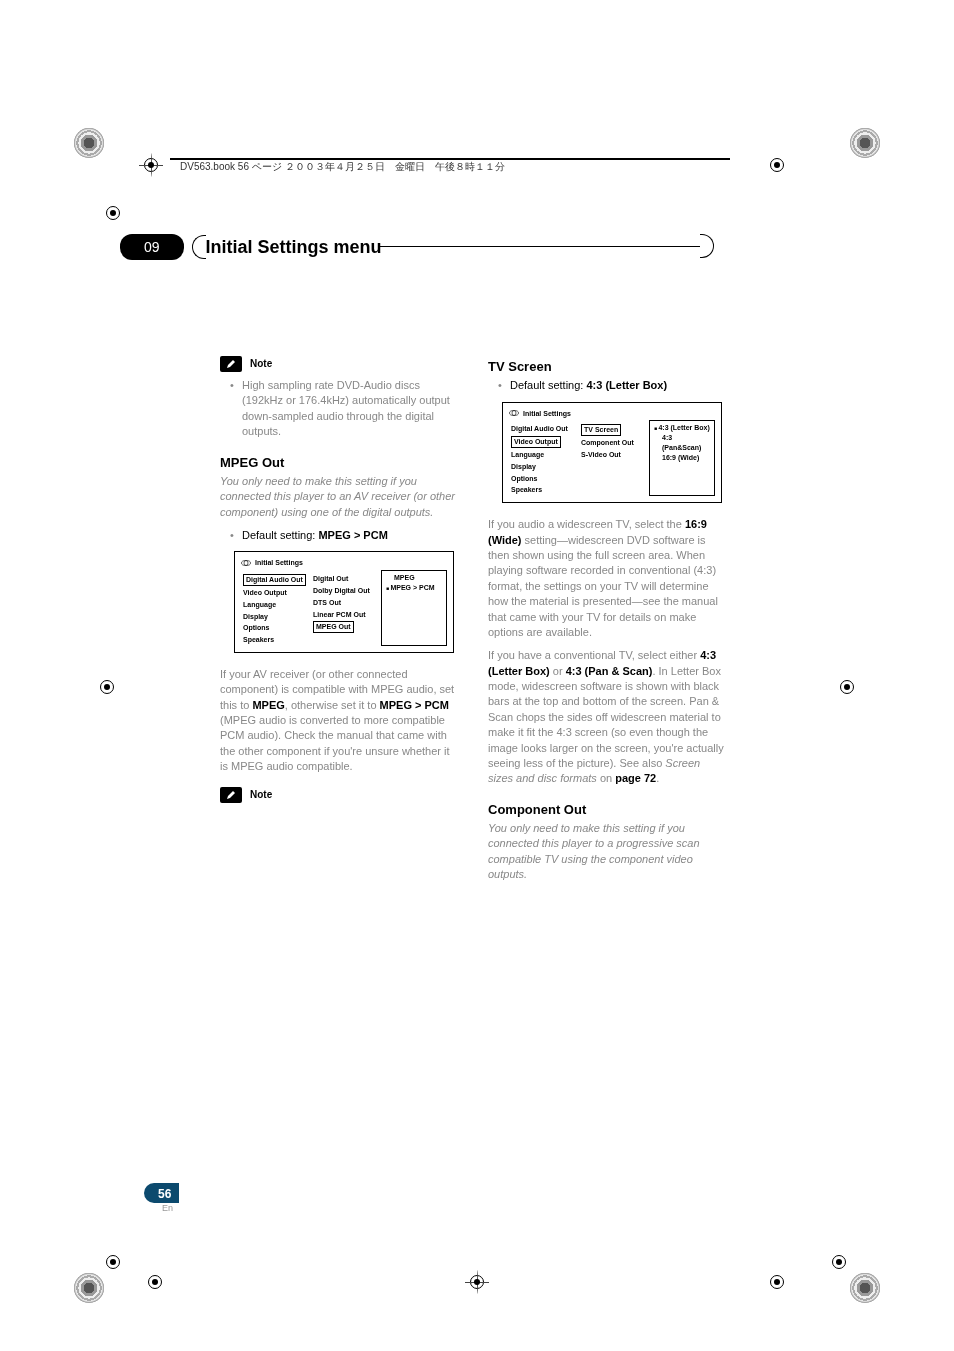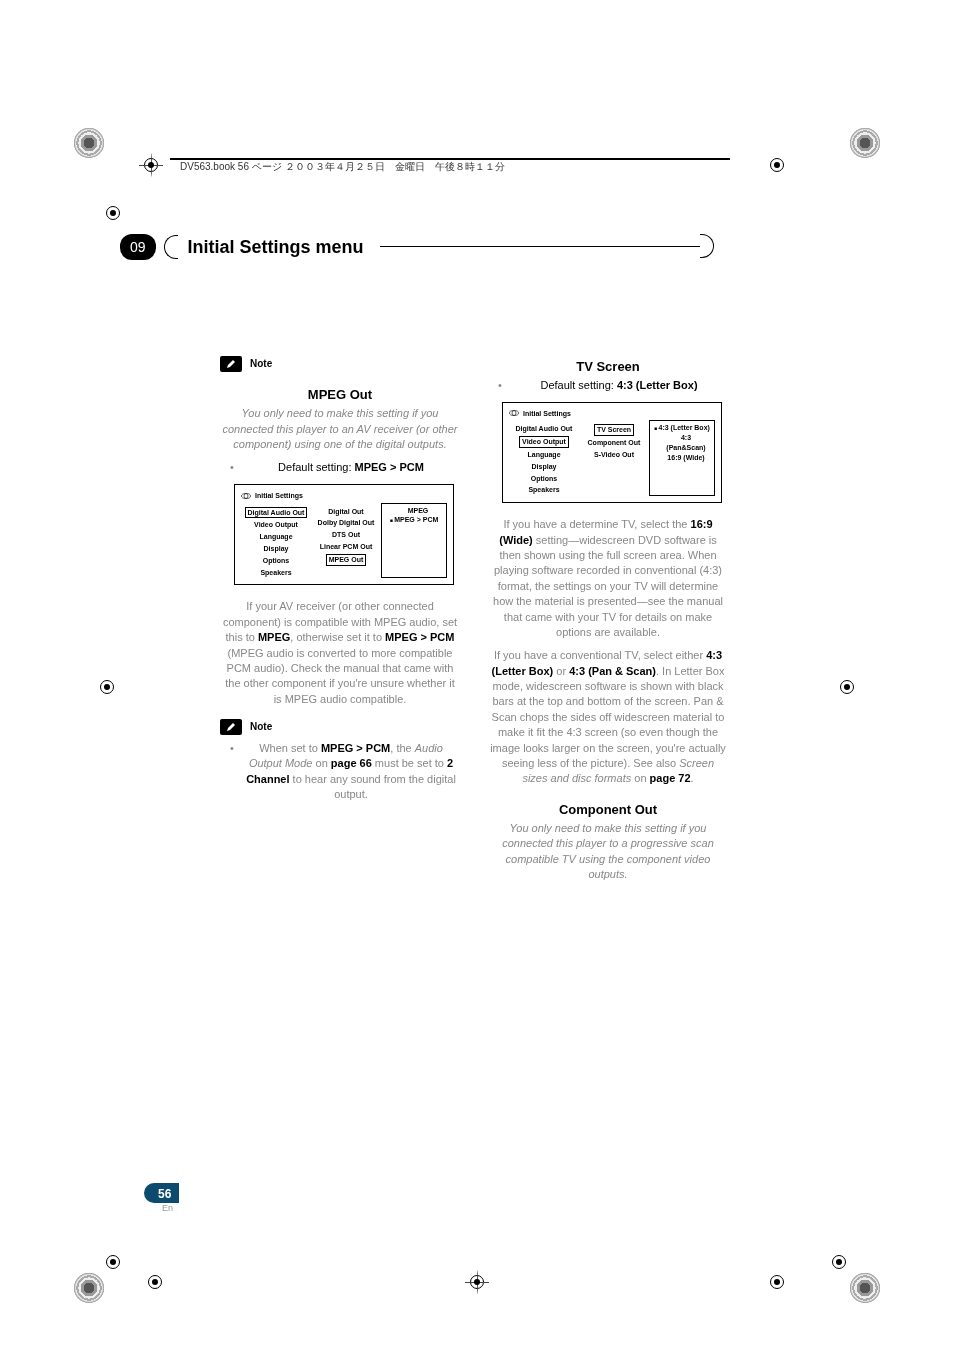--- a/index.html
+++ b/index.html
@@ -50,41 +50,41 @@
     top: 234px;
     left: 120px;
     display: flex;
     align-items: center;
   }
   .badge-pill {
     background: #000;
     color: #fff;
     font-size: 14px;
     font-weight: 400;
-    padding: 5px 10px;
+    padding: 5px 24px;
     border-radius: 12px;
   }
   .badge-bracket {
     width: 14px; height: 24px;
     border: 1px solid #000;
     border-left: none;
     border-radius: 0 14px 14px 0;
     margin-left: 4px;
   }
   .badge-bracket.left {
     border: 1px solid #000;
     border-right: none;
     border-radius: 14px 0 0 14px;
     margin-left: 8px;
     margin-right: 0;
   }
   .chapter-title {
     font-size: 18px;
     font-weight: bold;
-    margin-left: 10px;
+    margin-left: 0;
     margin-top: 1px;
   }
   .chapter-line {
     position: absolute;
     top: 246px;
     left: 380px;
     right: 254px;
     height: 1px;
     background: #000;
   }
@@ -98,21 +98,20 @@
     border-radius: 0 14px 14px 0;
   }
 
   .content {
     position: absolute;
     top: 344px;
     left: 220px;
     width: 520px;
     display: flex;
     gap: 28px;
-    text-align: center;
   }
   .col { width: 240px; font-size: 11px; line-height: 1.4; color: #888; }
   .col .black { color: #000; }
   .col b, .col strong { color: #000; font-weight: bold; }
   .col em, .col i { }
 
   .note-header { display: flex; align-items: center; gap: 8px; margin-bottom: 6px; margin-top: 12px; }
   .note-chip {
     width: 22px; height: 16px; background: #000; border-radius: 2px;
     display: flex; align-items: center; justify-content: center;
@@ -209,20 +208,23 @@
     <div class="note-header">
       <div class="note-chip">
         <svg viewBox="0 0 12 12">
             <path d="M2 10 L3 7 L8 2 L10 4 L5 9 Z" fill="#fff"></path>
           </svg>
       </div>
       <span class="note-label">Note</span>
     </div>
 
     <ul class="bullets">
+      <li>
+        <span>High sampling rate DVD-Audio discs (192kHz or 176.4kHz) automatically output down-sampled audio through the digital outputs.</span>
+      </li>
     </ul>
 
     <h2 class="section">MPEG Out</h2>
     <p class="body"><i>You only need to make this setting if you connected this player to an AV receiver (or other component) using one of the digital outputs.</i></p>
 
     <ul class="bullets">
       <li>
         <span class="black">Default setting: </span><b>MPEG &gt; PCM</b>
       </li>
     </ul>
@@ -263,25 +265,20 @@
     </p>
 
     <div class="note-header">
       <div class="note-chip">
         <svg viewBox="0 0 12 12">
             <path d="M2 10 L3 7 L8 2 L10 4 L5 9 Z" fill="#fff"></path>
           </svg>
       </div>
       <span class="note-label">Note</span>
     </div>
-    <ul class="bullets">
-      <li>
-        <span>When set to </span><b>MPEG &gt; PCM</b><span>, the </span><i>Audio Output Mode</i><span> on </span><b>page 66</b><span> must be set to </span><b>2 Channel</b><span> to hear any sound from the digital output.</span>
-      </li>
-    </ul>
   </div>
 
   <div class="col">
 
     <h2 class="section">TV Screen</h2>
     <ul class="bullets">
       <li>
         <span class="black">Default setting: </span><b>4:3 (Letter Box)</b>
       </li>
     </ul>
@@ -310,21 +307,21 @@
         </div>
         <div class="menu-col-3">
           <div><span style="font-size:5px;">■ </span><span>4:3 (Letter Box)</span></div>
           <div style="padding-left:8px;">4:3 (Pan&amp;Scan)</div>
           <div style="padding-left:8px;">16:9 (Wide)</div>
         </div>
       </div>
     </div>
 
     <p class="body">
-      <span>If you have a determine TV, select the </span><b>16:9 (Wide)</b><span> setting—widescreen DVD software is then shown using the full screen area. When playing software recorded in conventional (4:3) format, the settings on your TV will determine how the material is presented—see the manual that came with your TV for details on make options are available.</span>
+      <span>If you audio a widescreen TV, select the </span><b>16:9 (Wide)</b><span> setting—widescreen DVD software is then shown using the full screen area. When playing software recorded in conventional (4:3) format, the settings on your TV will determine how the material is presented—see the manual that came with your TV for details on make options are available.</span>
     </p>
 
     <p class="body">
       <span>If you have a conventional TV, select either </span><b>4:3 (Letter Box)</b><span> or </span><b>4:3 (Pan &amp; Scan)</b><span>. In Letter Box mode, widescreen software is shown with black bars at the top and bottom of the screen. Pan &amp; Scan chops the sides off widescreen material to make it fit the 4:3 screen (so even though the image looks larger on the screen, you're actually seeing less of the picture). See also </span><i>Screen sizes and disc formats</i><span> on </span><b>page 72</b><span>.</span>
     </p>
 
     <h2 class="section">Component Out</h2>
     <p class="body"><i>You only need to make this setting if you connected this player to a progressive scan compatible TV using the component video outputs.</i></p>
   </div>
 </div>

